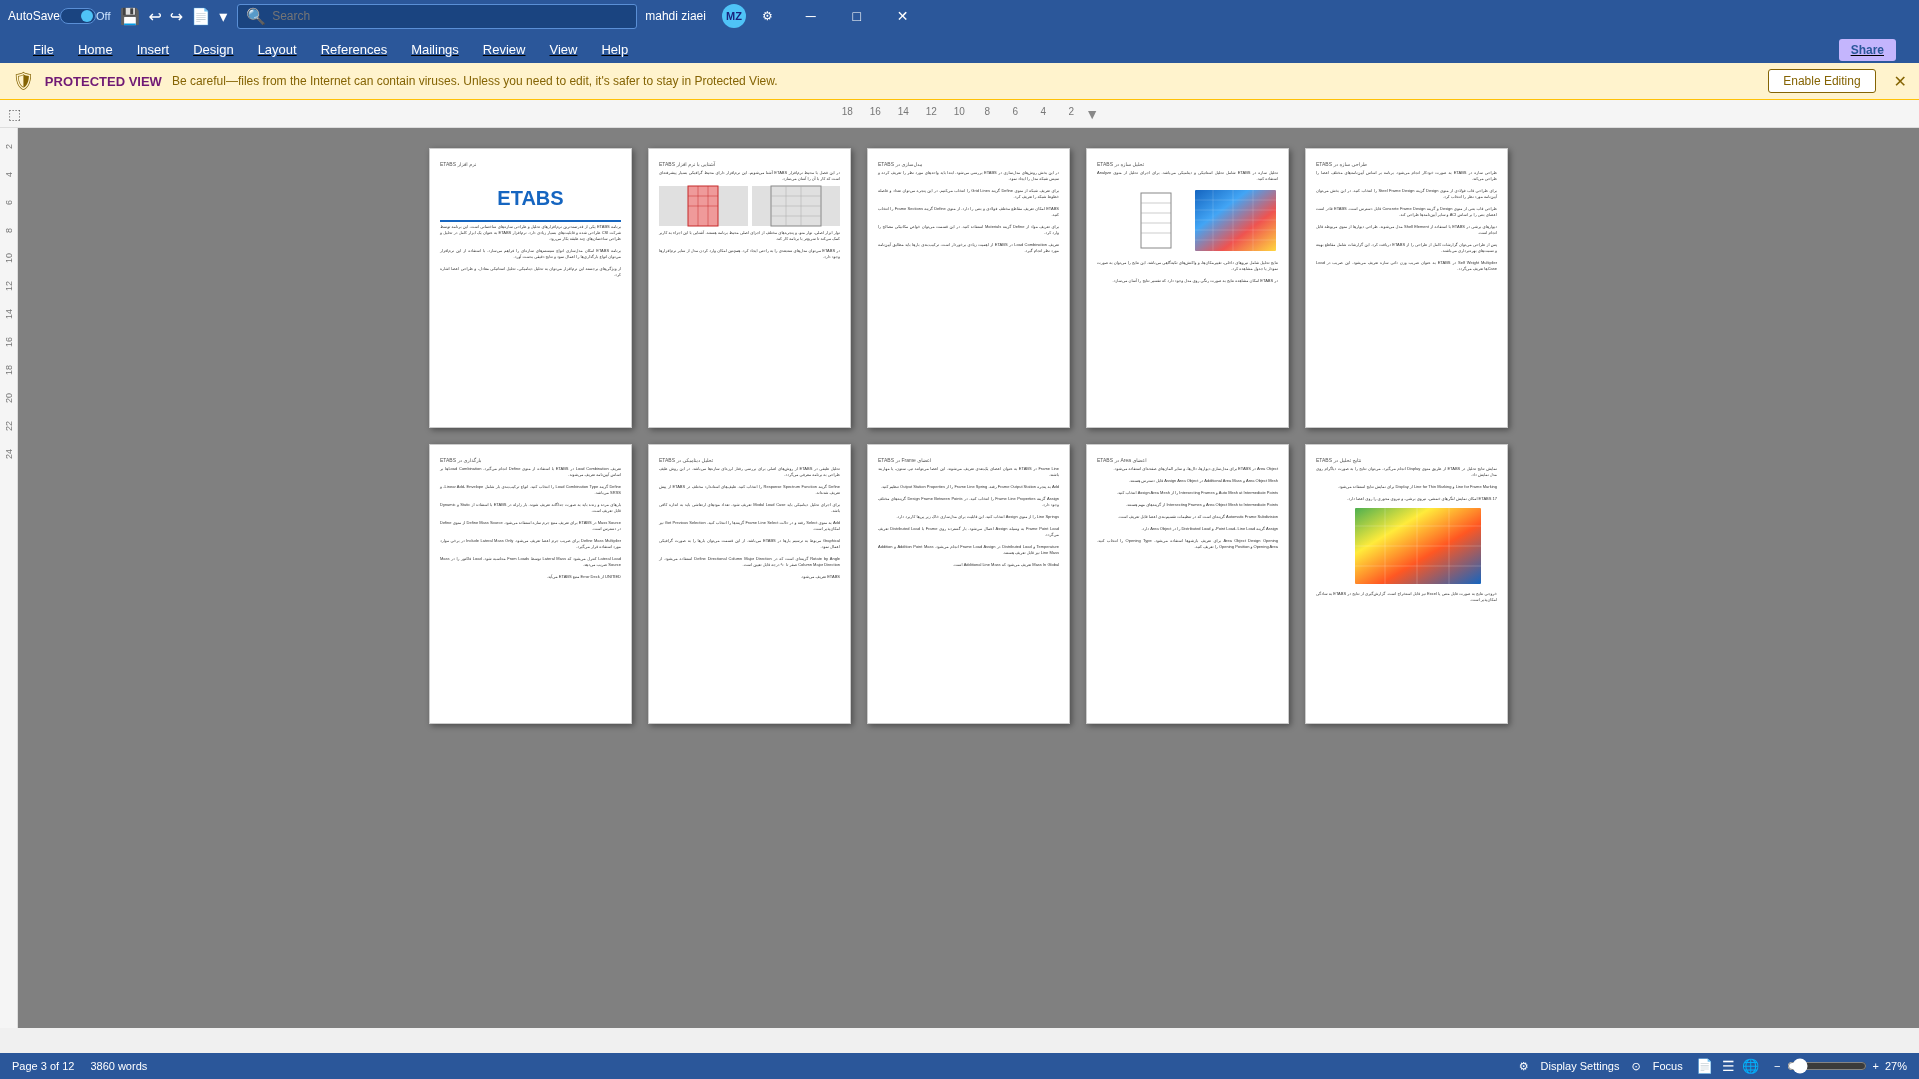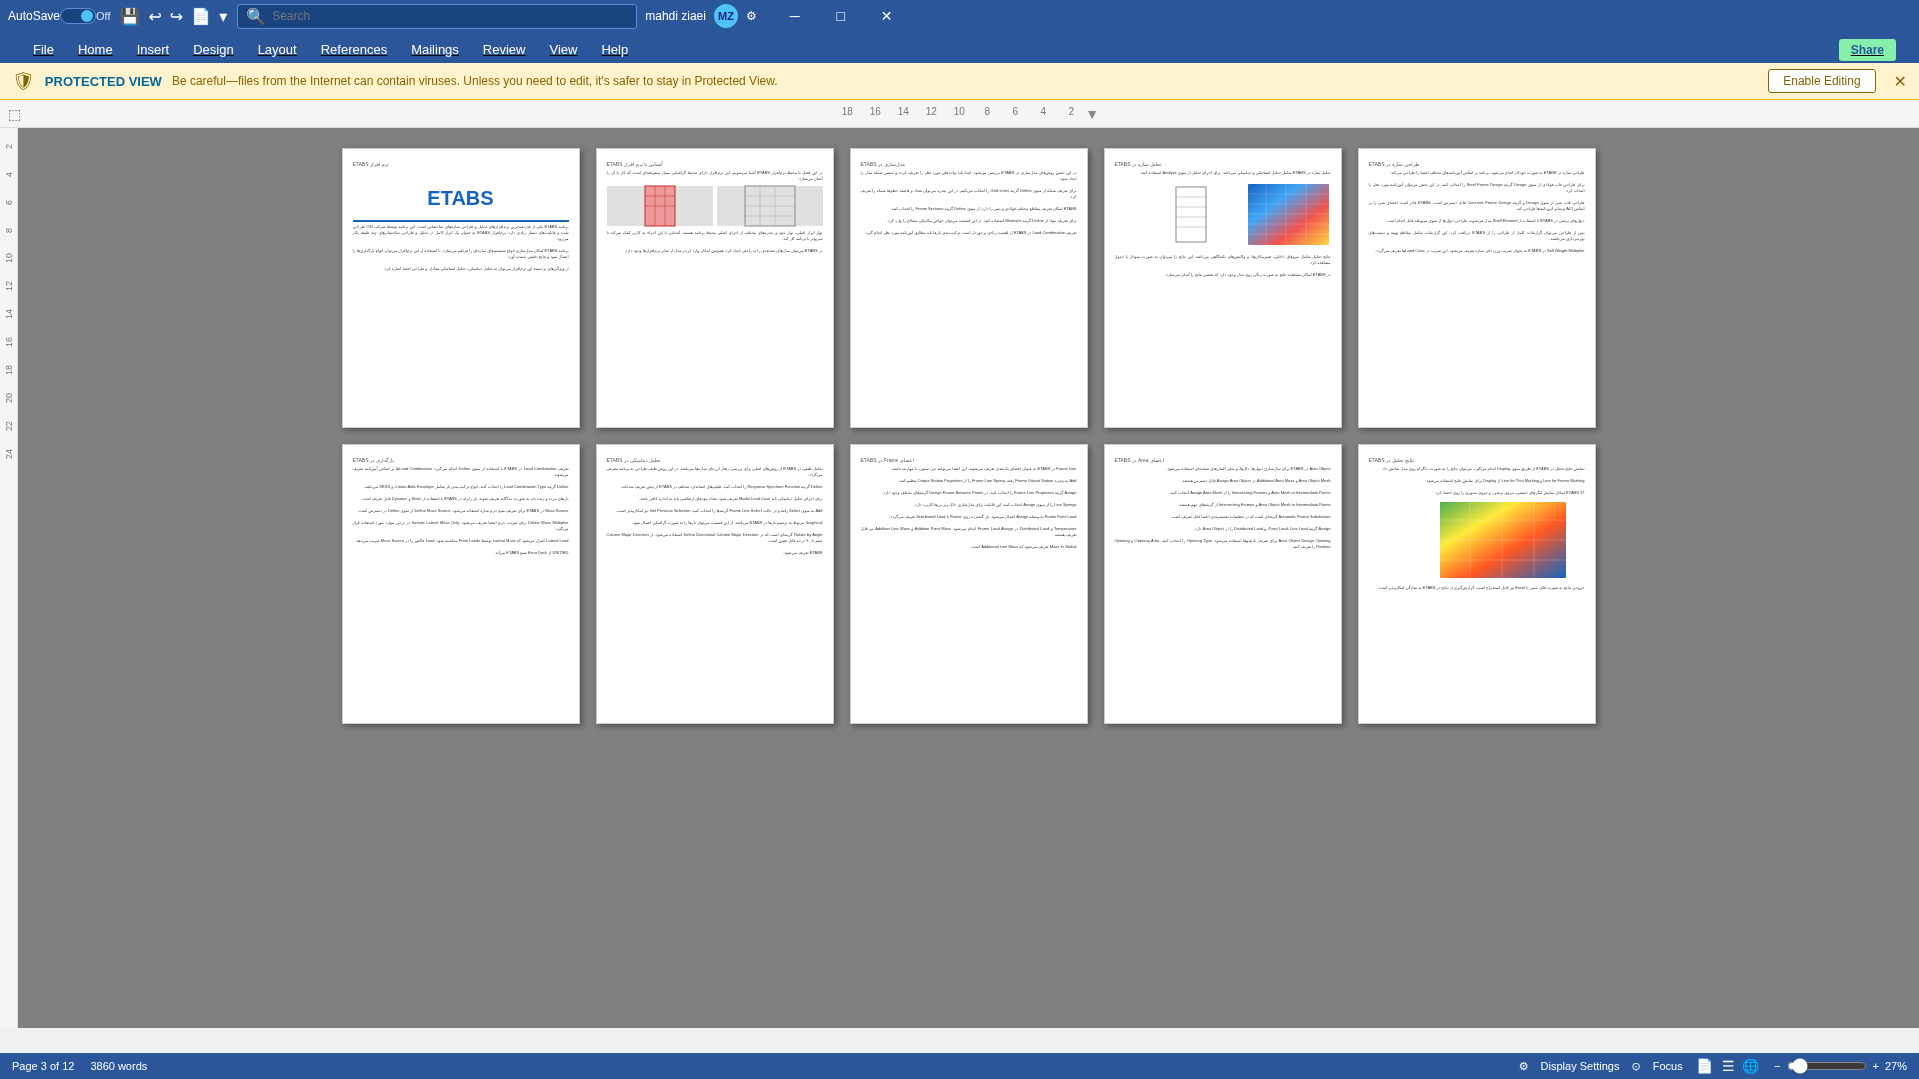--- a/index.html
+++ b/index.html
@@ -29,21 +29,21 @@
     #title-bar .title-text { flex: 1; text-align: center; font-size: 12px; color: #cce4ff; }
     #title-bar .search-box {
       background: #1a4480; border: 1px solid #5a8fd6; border-radius: 3px;
       display: flex; align-items: center; padding: 2px 8px; gap: 6px;
       width: 400px;
     }
     #title-bar .search-box input {
       background: transparent; border: none; outline: none; color: white;
       font-size: 12px; width: 100%;
     }
-    #title-bar .user-area { display: flex; align-items: center; gap: 8px; font-size: 12px; }
+    #title-bar .user-area { display: flex; align-items: center; gap: 16px; font-size: 12px; }
     #title-bar .user-avatar {
       background: #4fc3f7; color: #1a237e; width: 24px; height: 24px;
       border-radius: 50%; display: flex; align-items: center; justify-content: center;
       font-size: 11px; font-weight: bold;
     }
     #title-bar .win-controls { display: flex; gap: 2px; margin-left: 8px; }
     #title-bar .win-btn { width: 44px; height: 32px; display: flex; align-items: center; justify-content: center; cursor: pointer; font-size: 14px; color: white; }
 
     
     #ribbon {
@@ -53,32 +53,32 @@
     #menu-bar {
       display: flex; align-items: center; padding: 0 23px; gap: 4px;
       background: #2b579a;
       text-decoration: underline;
     }
     #menu-bar .menu-item {
       color: white; font-size: 13px; padding: 6px 10px;
       cursor: pointer; border-radius: 3px;
     }
     #menu-bar .share-btn {
-      margin-left: auto; background: #86efac; color: #2b579a;
+      margin-left: auto; background: #c4b5fd; color: #2b579a;
       font-size: 12px; padding: 4px 12px; border-radius: 3px; cursor: pointer;
       font-weight: 600;
     }
 
     
     #protected-bar {
       background: #fff3cd; border-bottom: 1px solid #ffc107;
       display: flex; align-items: center; padding: 6px 12px; gap: 10px;
     }
     #protected-bar .shield-icon { color: #856404; font-size: 18px; }
-    #protected-bar .pv-title { font-weight: bold; color: #0369a1; font-size: 13px; }
+    #protected-bar .pv-title { font-weight: bold; color: #701a75; font-size: 13px; }
     #protected-bar .pv-msg { color: #856404; font-size: 12px; flex: 1; }
     #protected-bar .enable-btn {
       background: #fff; border: 1px solid #856404; color: #856404;
       padding: 4px 14px; font-size: 12px; border-radius: 3px; cursor: pointer;
     }
     #protected-bar .close-x { color: #856404; cursor: pointer; font-size: 16px; margin-left: 8px; }
 
     
     #ruler {
       background: #f5f5f5; height: 28px; display: flex; align-items: center;
@@ -104,21 +104,21 @@
     
     #doc-canvas {
       flex: 1; background: #808080; padding: 20px; overflow-y: auto;
       min-height: 900px;
     }
 
     
     .page-row { display: flex; gap: 16px; margin-bottom: 16px; justify-content: center; }
 
     .page-thumb {
-      background: white; width: 238px; min-height: 280px;
+      background: white; width: 203px; min-height: 280px;
       box-shadow: 2px 2px 6px rgba(0,0,0,0.4);
       border: 1px solid #ccc; padding: 12px 10px 10px;
       font-size: 4.5px; color: #333; overflow: hidden;
       position: relative; direction: rtl;
     }
     .page-thumb .page-text-block {
       line-height: 1.5; font-size: 4px; color: #333; text-align: justify;
     }
     .page-thumb .etabs-logo {
       font-size: 20px; font-weight: bold; color: #1565c0;

